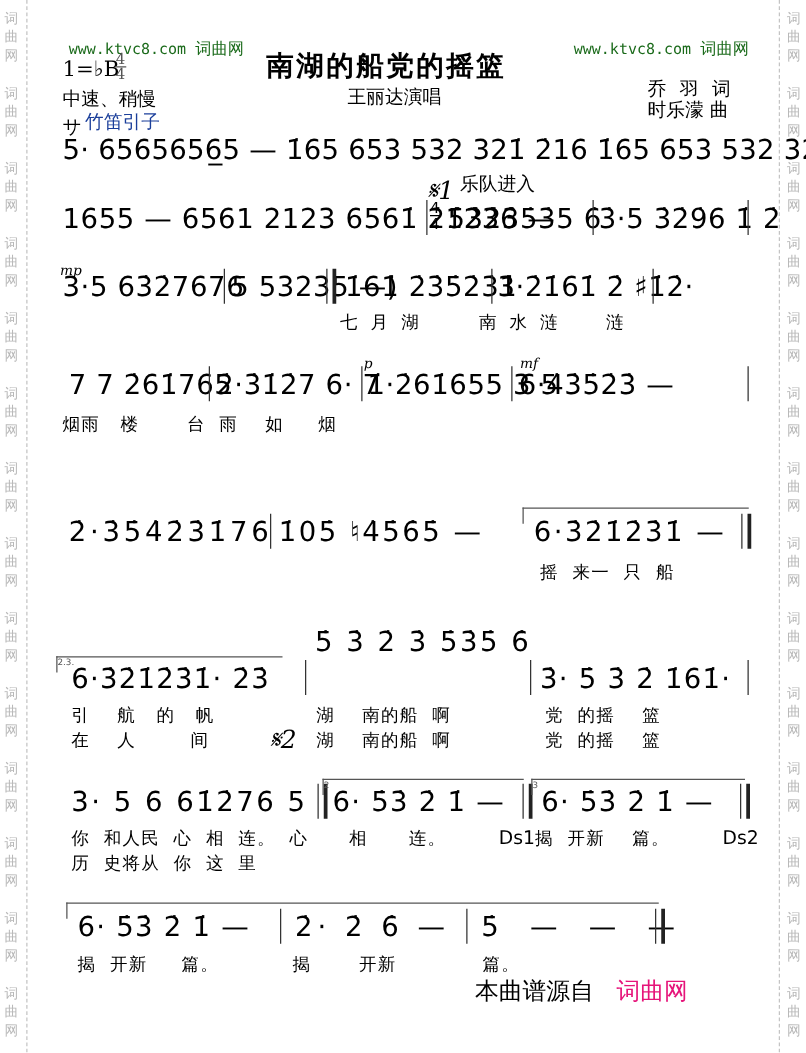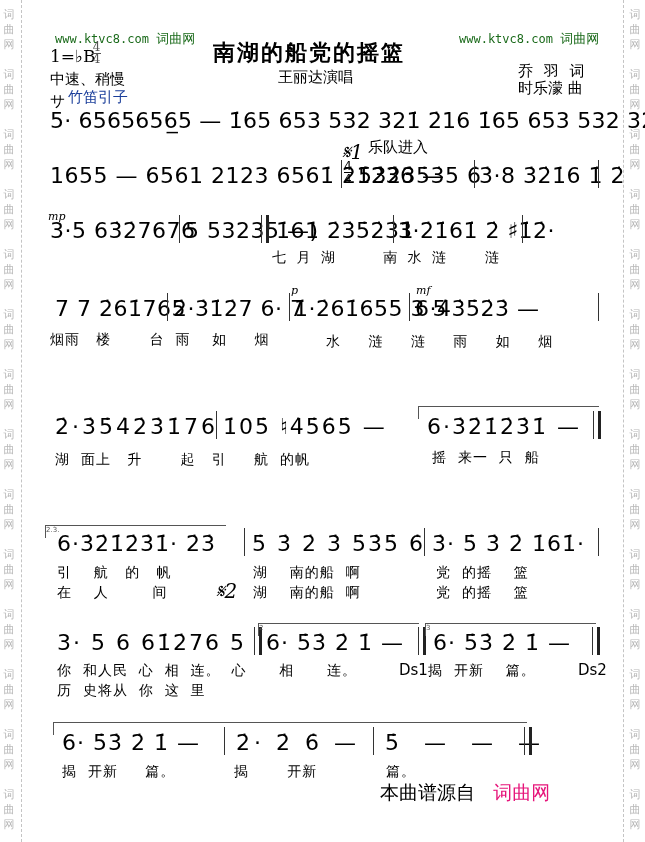--- a/index.html
+++ b/index.html
@@ -147,21 +147,21 @@
 <div class="abs notes" style="left:50px;top:108px;letter-spacing:0.2px">5· 6565656̲5 — 1̇65 653 532 321̇ 2̇16 1̇65 653 532 321 216</div>
 
 <div class="abs notes" style="left:50px;top:163px">1655 — 6561 2123 6561̇ 2̇1̇2̇3̇6̇ —</div>
 <div class="bar" style="left:341px;top:160px;height:28px"></div>
 <div class="abs" style="left:344px;top:160px;font-size:12px;line-height:12px;text-align:center">
   <div>4</div>
   <div style="border-top:1px solid #000">4</div>
 </div>
 <div class="abs notes" style="left:358px;top:163px">5̇3̇2̇3̇5̇3̇5 6̇</div>
 <div class="bar" style="left:474px;top:160px;height:28px"></div>
-<div class="abs notes" style="left:479px;top:163px">3̇·8 3̇2̇1̇6 1̇ 2̇</div>
+<div class="abs notes" style="left:479px;top:163px">3̇·5 3̇2̇9̇6 1̇ 2̇</div>
 <div class="bar" style="left:598px;top:160px;height:28px"></div>
 <div class="abs seg" style="left:342px;top:140px">𝄋1</div>
 <div class="abs meta" style="left:368px;top:138px">乐队进入</div>
 
 <div class="abs small" style="left:48px;top:210px">mp</div>
 <div class="abs notes" style="left:50px;top:218px">3·5 63̇2̇7676</div>
 <div class="bar" style="left:179px;top:215px;height:28px"></div>
 <div class="abs notes" style="left:185px;top:218px">5 53235 —)</div>
 <div class="dbar" style="left:261px;top:215px;height:28px"></div>
 <div class="abs notes" style="left:276px;top:218px">1̇61̇ 2̇3̇5̇2̇3̇1̇</div>
@@ -183,40 +183,38 @@
 <div class="abs notes" style="left:294px;top:296px">1̇·2̇61̇655 3 5</div>
 <div class="bar" style="left:409px;top:293px;height:28px"></div>
 <div class="abs small" style="left:416px;top:284px">mf</div>
 <div class="abs notes" style="left:415px;top:296px">6·4̇3̇5̇2̇3̇ —</div>
 <div class="bar" style="left:598px;top:293px;height:28px"></div>
 
 <div class="abs lyr" style="left:50px;top:331px">
   <span>烟雨</span>&nbsp;&nbsp;&nbsp;<span>楼</span>&nbsp;&nbsp;&nbsp;&nbsp;&nbsp;&nbsp;&nbsp;<span>台</span>&nbsp;&nbsp;<span>雨</span>&nbsp;&nbsp;&nbsp;&nbsp;<span>如</span>&nbsp;&nbsp;&nbsp;&nbsp;&nbsp;<span>烟</span>
 </div>
 <div class="abs lyr" style="left:326px;top:331px;line-height:20px">
-  <div style="word-spacing:22px"><span>水</span> <span>涟</span> <span>涟</span> <span>雨</span> <span>如</span> <span>烟</span></div>
 </div>
 
 <div class="abs notes" style="left:55px;top:414px;letter-spacing:3px">2̇·3̇5̇4̇2̇3̇1̇76</div>
 <div class="bar" style="left:216px;top:411px;height:28px"></div>
 <div class="abs notes" style="left:223px;top:414px;letter-spacing:2px">1̇05̇ ♮4̇5̇6̇5̇ —</div>
 <div class="volta" style="left:418px;top:406px;width:180px"></div>
 <div class="abs notes" style="left:427px;top:414px;letter-spacing:2px">6·3̇2̇1̇2̇3̇1̇ —</div>
 <div class="dbar" style="left:593px;top:411px;height:28px"></div>
 <div class="abs lyr" style="left:55px;top:449px;line-height:20px">
-  <div style="white-space:pre">湖  面上   升       起   引     航  的帆</div>
 </div>
 <div class="abs lyr" style="left:432px;top:449px;white-space:pre">摇  来一  只  船</div>
 
 <div class="volta" style="left:45px;top:525px;width:180px">
     <span>2.3.</span>
   </div>
 <div class="abs notes" style="left:57px;top:531px;letter-spacing:1px">6·3̇2̇1̇2̇3̇1̇·  2̇3̇</div>
 <div class="bar" style="left:244px;top:528px;height:28px"></div>
-<div class="abs notes" style="left:252px;top:531px;letter-spacing:2px">5̇ 3̇ 2̇ 3̇ 5̇3̇5̇  6̇</div>
+<div class="abs notes" style="left:252px;top:502px;letter-spacing:2px">5̇ 3̇ 2̇ 3̇ 5̇3̇5̇  6̇</div>
 <div class="bar" style="left:424px;top:528px;height:28px"></div>
 <div class="abs notes" style="left:432px;top:531px;letter-spacing:1px">3̇· 5̇ 3̇ 2̇ 1̇61̇·</div>
 <div class="bar" style="left:598px;top:528px;height:28px"></div>
 <div class="abs lyr" style="left:57px;top:564px;white-space:pre">引    航   的   帆</div>
 <div class="abs lyr" style="left:57px;top:584px;white-space:pre">在    人        间</div>
 <div class="abs lyr" style="left:253px;top:564px;white-space:pre">湖    南的船  啊</div>
 <div class="abs lyr" style="left:253px;top:584px;white-space:pre">湖    南的船  啊</div>
 <div class="abs seg" style="left:216px;top:579px">𝄋2</div>
 <div class="abs lyr" style="left:436px;top:564px;white-space:pre">党  的摇    篮</div>
 <div class="abs lyr" style="left:436px;top:584px;white-space:pre">党  的摇    篮</div>

